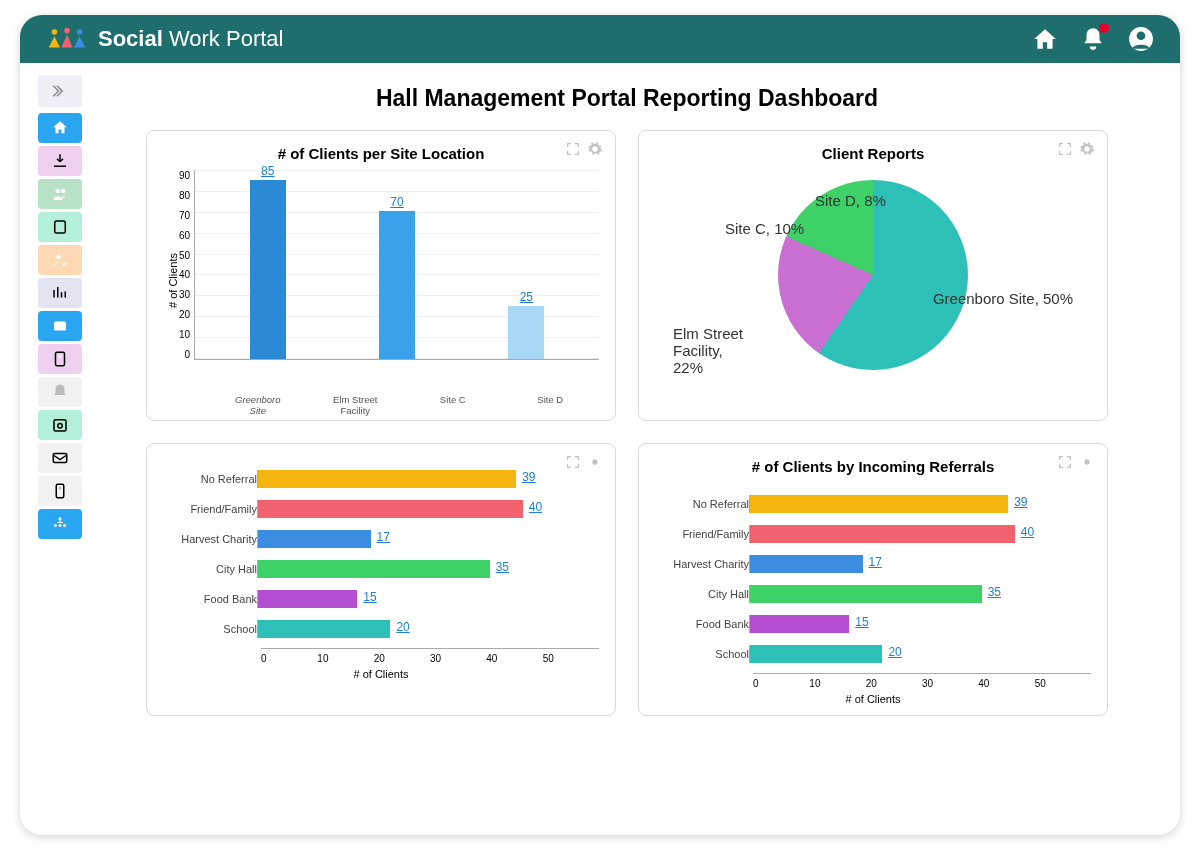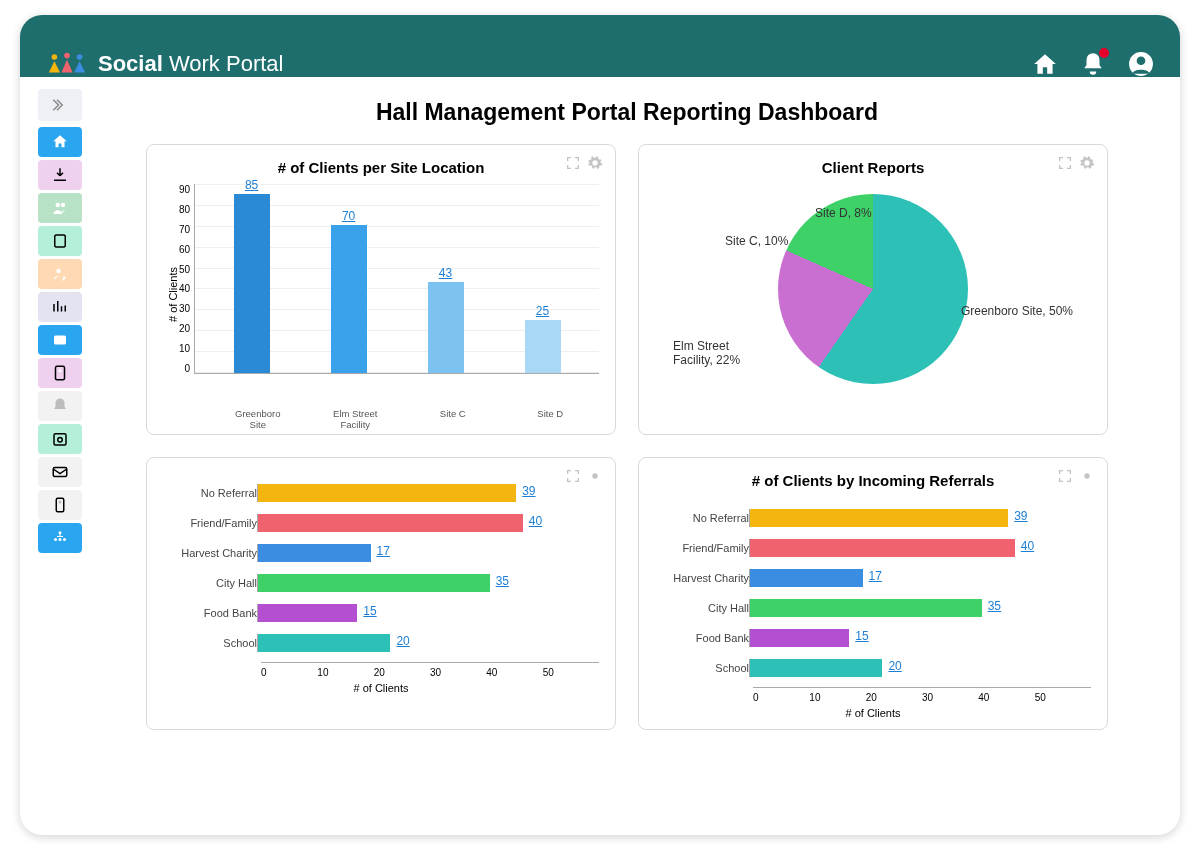--- a/index.html
+++ b/index.html
@@ -1,18 +1,18 @@
 <!DOCTYPE html>
 <html><head>
 <meta charset="utf-8">
 <style>
 *{box-sizing:border-box;margin:0;padding:0;font-family:Arial,Helvetica,sans-serif}
 body{background:#fff;width:1200px;height:850px;overflow:hidden}
 .app-frame{width:1160px;height:820px;margin:15px auto;background:#fff;border-radius:22px;box-shadow:0 2px 10px rgba(0,0,0,.18);overflow:hidden}
-.topbar{height:62px;background:#1f6e6e;color:#fff;display:flex;align-items:flex-end;padding:0 26px;justify-content:space-between}
+.topbar{height:48px;background:#1f6e6e;color:#fff;display:flex;align-items:center;padding:0 26px;justify-content:space-between}
 .brand{display:flex;align-items:center;gap:10px}
 .brand-logo{display:flex;align-items:flex-end;gap:-2px}
 .brand-logo svg{width:42px;height:26px}
 .brand-text{font-size:22px;font-weight:300;color:#fff}
 .brand-text b{font-weight:700}
 .top-icons{display:flex;align-items:center;gap:22px}
 .tico{width:26px;height:26px;position:relative;cursor:pointer}
 .tico svg{width:26px;height:26px;fill:#fff}
 .badge-dot{position:absolute;top:-3px;right:-3px;width:10px;height:10px;background:#e6002a;border-radius:50%}
 .body{display:flex;height:758px}
@@ -38,21 +38,21 @@
 .plot .grid-lines{position:absolute;inset:0;display:flex;flex-direction:column;justify-content:space-between;pointer-events:none}
 .plot .grid-lines div{border-top:1px solid #eee;height:0}
 .barcol{display:flex;flex-direction:column;align-items:center;width:64px;z-index:1}
 .bval{color:#1e7fd6;font-size:12px;text-decoration:underline;margin-bottom:2px}
 .bar{width:36px}
 .xcat{font-size:9.5px;color:#555;height:14px;margin-top:4px}
 .xrow{display:flex;justify-content:space-around;padding-left:46px}
 
 .pie-wrap{display:flex;justify-content:center;position:relative;height:240px}
 .pie{width:190px;height:190px;border-radius:50%;margin-top:10px}
-.pielab{position:absolute;font-size:12px;color:#333}
+.pielab{position:absolute;font-size:15px;color:#333}
 
 .hchart{padding:6px 10px 4px 4px}
 .hrow{display:flex;align-items:center;height:30px}
 .hlab{width:90px;text-align:right;font-size:11px;color:#444}
 .htrack{flex:1;position:relative;height:18px;border-left:1px solid #aaa}
 .hbar{height:100%;position:relative}
 .hval{position:absolute;left:100%;margin-left:6px;top:0;color:#1e7fd6;font-size:12px;text-decoration:underline}
 .haxis{display:flex;margin-left:98px;font-size:10px;border-top:1px solid #aaa;padding-top:4px}
 .haxis div{width:calc(100%/5);text-align:left}
 .hxlab{text-align:center;font-size:11px;margin-top:4px}
@@ -224,31 +224,27 @@
                 </div>
             <div class="barcol">
                   <div class="bval">85</div>
                   <div class="bar" style="height: 179.444px; background: rgb(42, 138, 214);"></div>
                 </div>
                 <div class="barcol">
                   <div class="bval">70</div>
                   <div class="bar" style="height: 147.778px; background: rgb(58, 162, 235);"></div>
                 </div>
                 <div class="barcol">
-                  <div class="bval">43</div>
-                  <div class="bar" style="height: 90.7778px; background: rgb(124, 195, 242);"></div>
-                </div>
-                <div class="barcol">
                   <div class="bval">25</div>
                   <div class="bar" style="height: 52.7778px; background: rgb(169, 216, 246);"></div>
                 </div>
               </div>
           </div>
           <div class="xrow" id="xrowA">
-              <div class="xcat" style="width: 64px; text-align: center;">Greenboro Site</div>
+              <div class="xcat" style="width: 64px; text-align: center; font-style: italic;">Greenboro Site</div>
               <div class="xcat" style="width: 64px; text-align: center;">Elm Street Facility</div>
               <div class="xcat" style="width: 64px; text-align: center;">Site C</div>
               <div class="xcat" style="width: 64px; text-align: center;">Site D</div>
             </div>
         </div>
 
         <div class="card">
           <div class="card-tools">
             <span class="ctl"><svg viewBox="0 0 24 24">
                   <path d="M3 3h6v2H5v4H3zM15 3h6v6h-2V5h-4zM3 15h2v4h4v2H3zM19 15h2v6h-6v-2h4z"></path>

